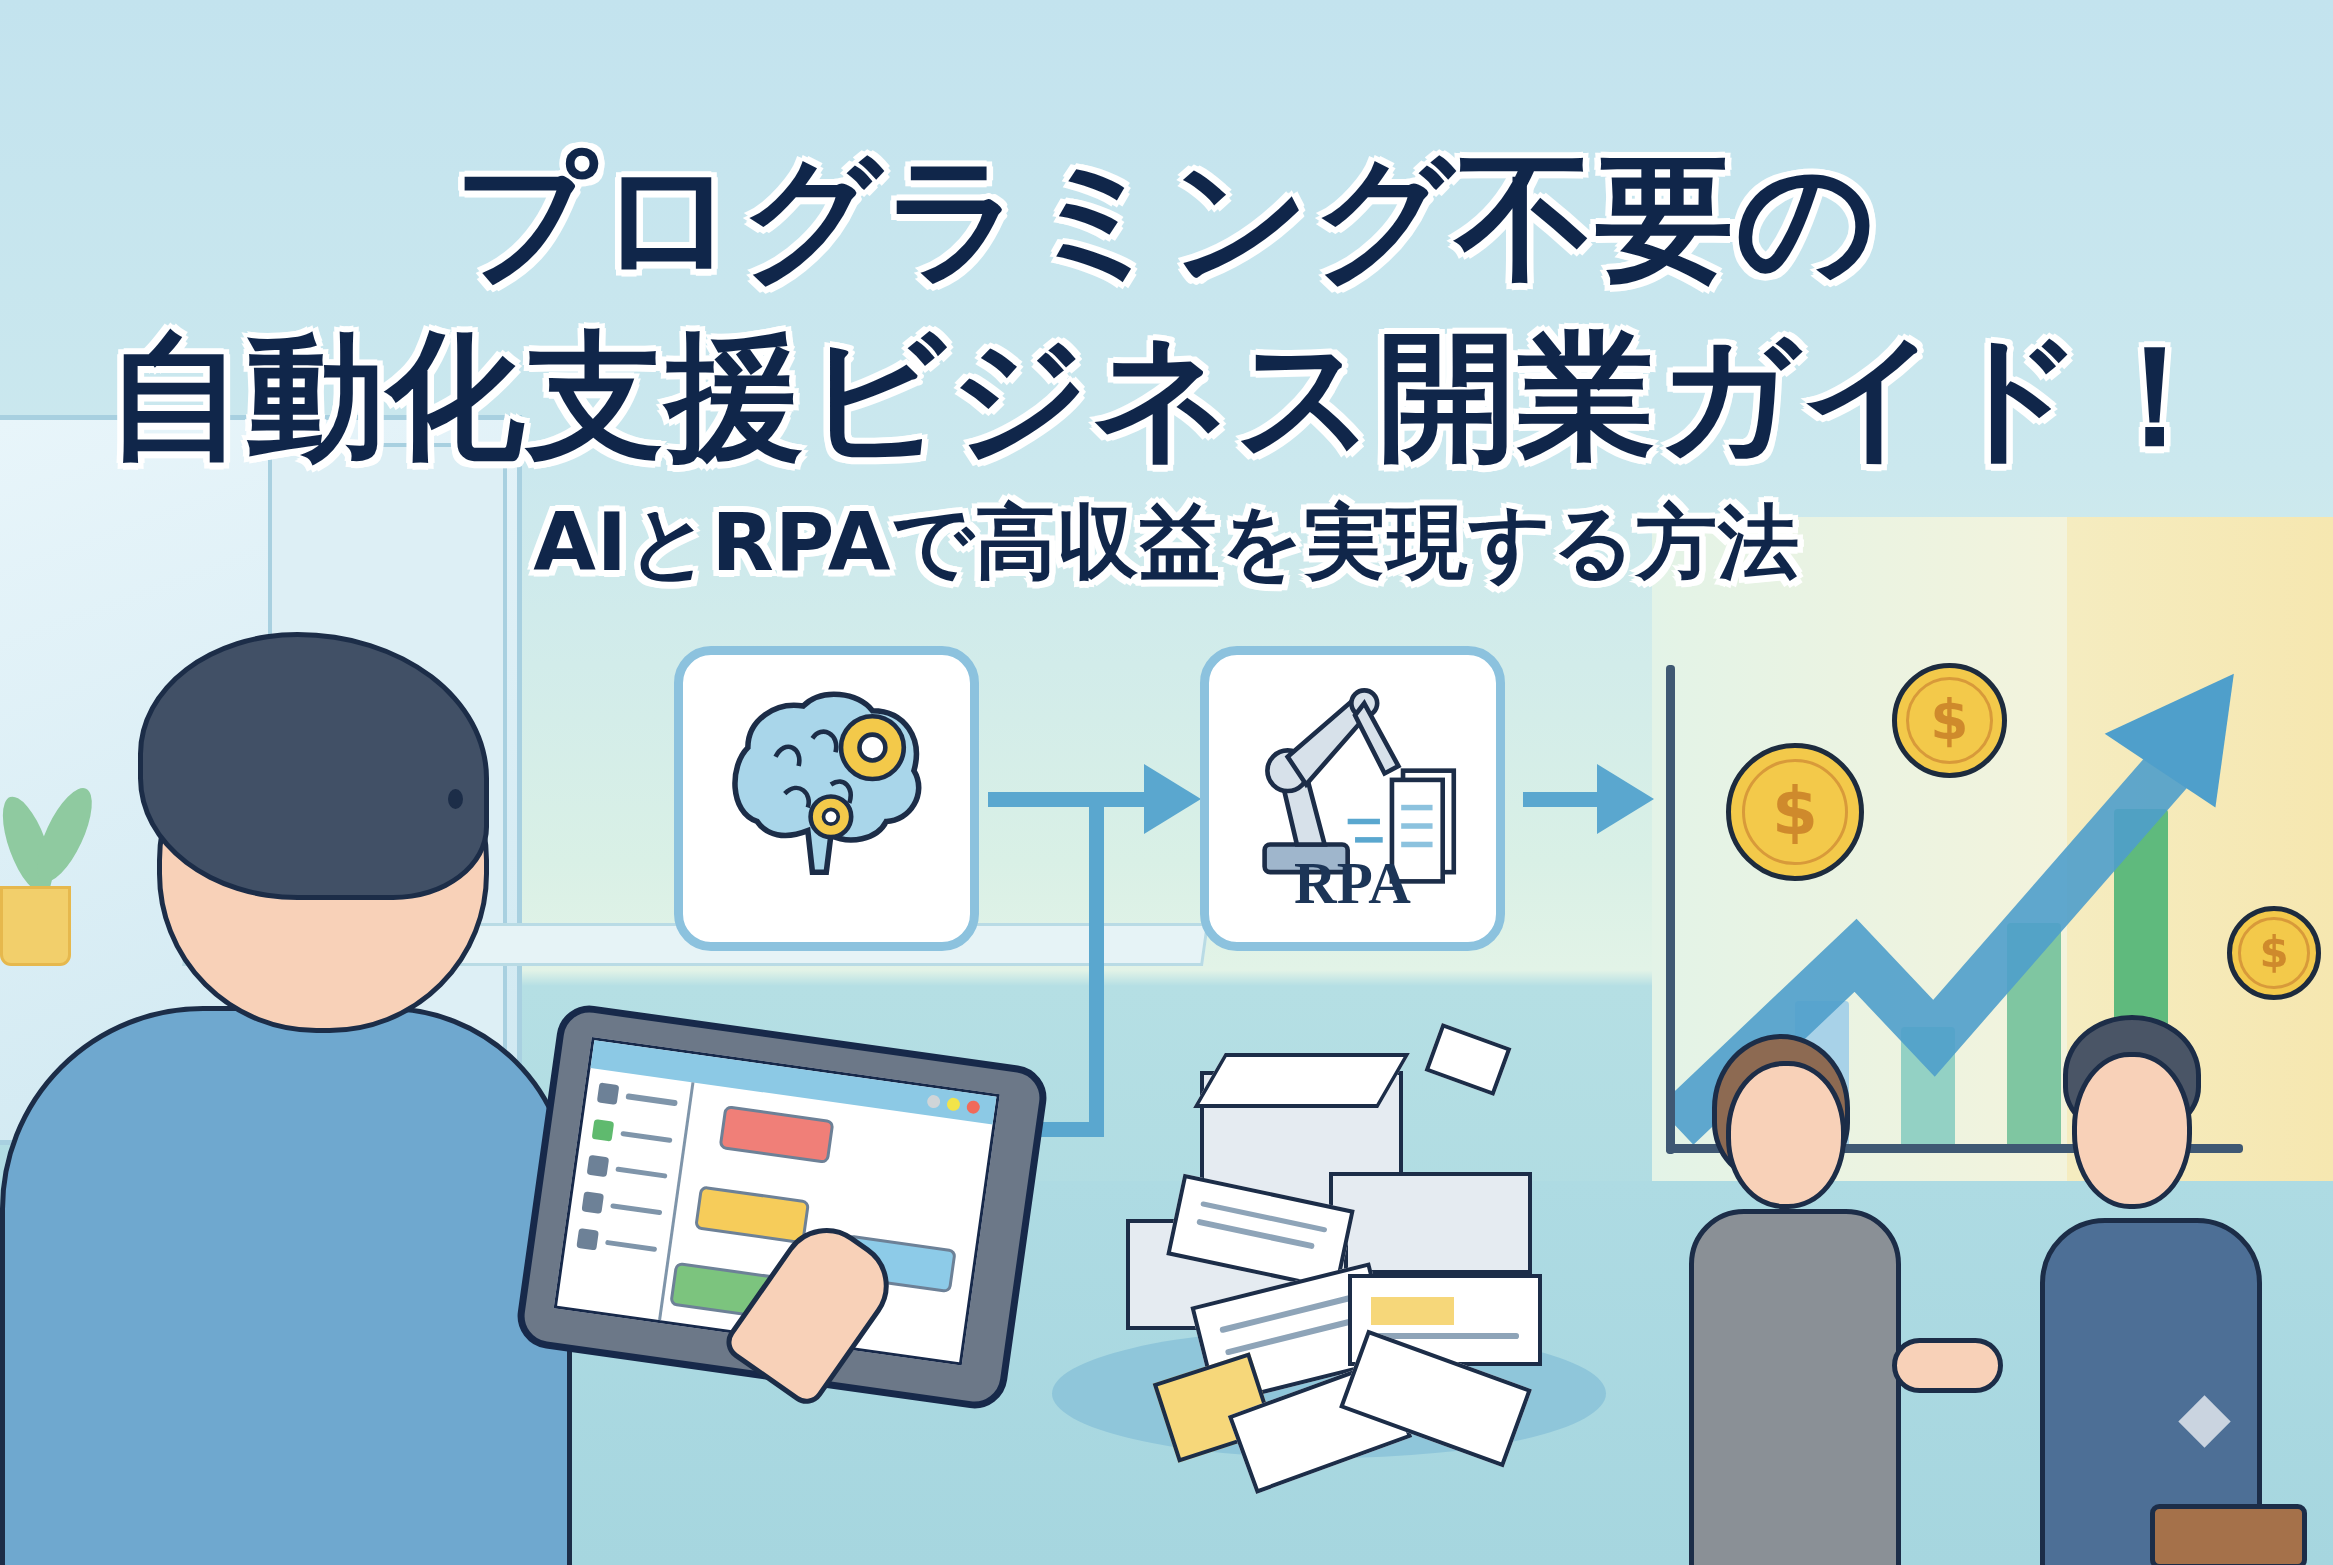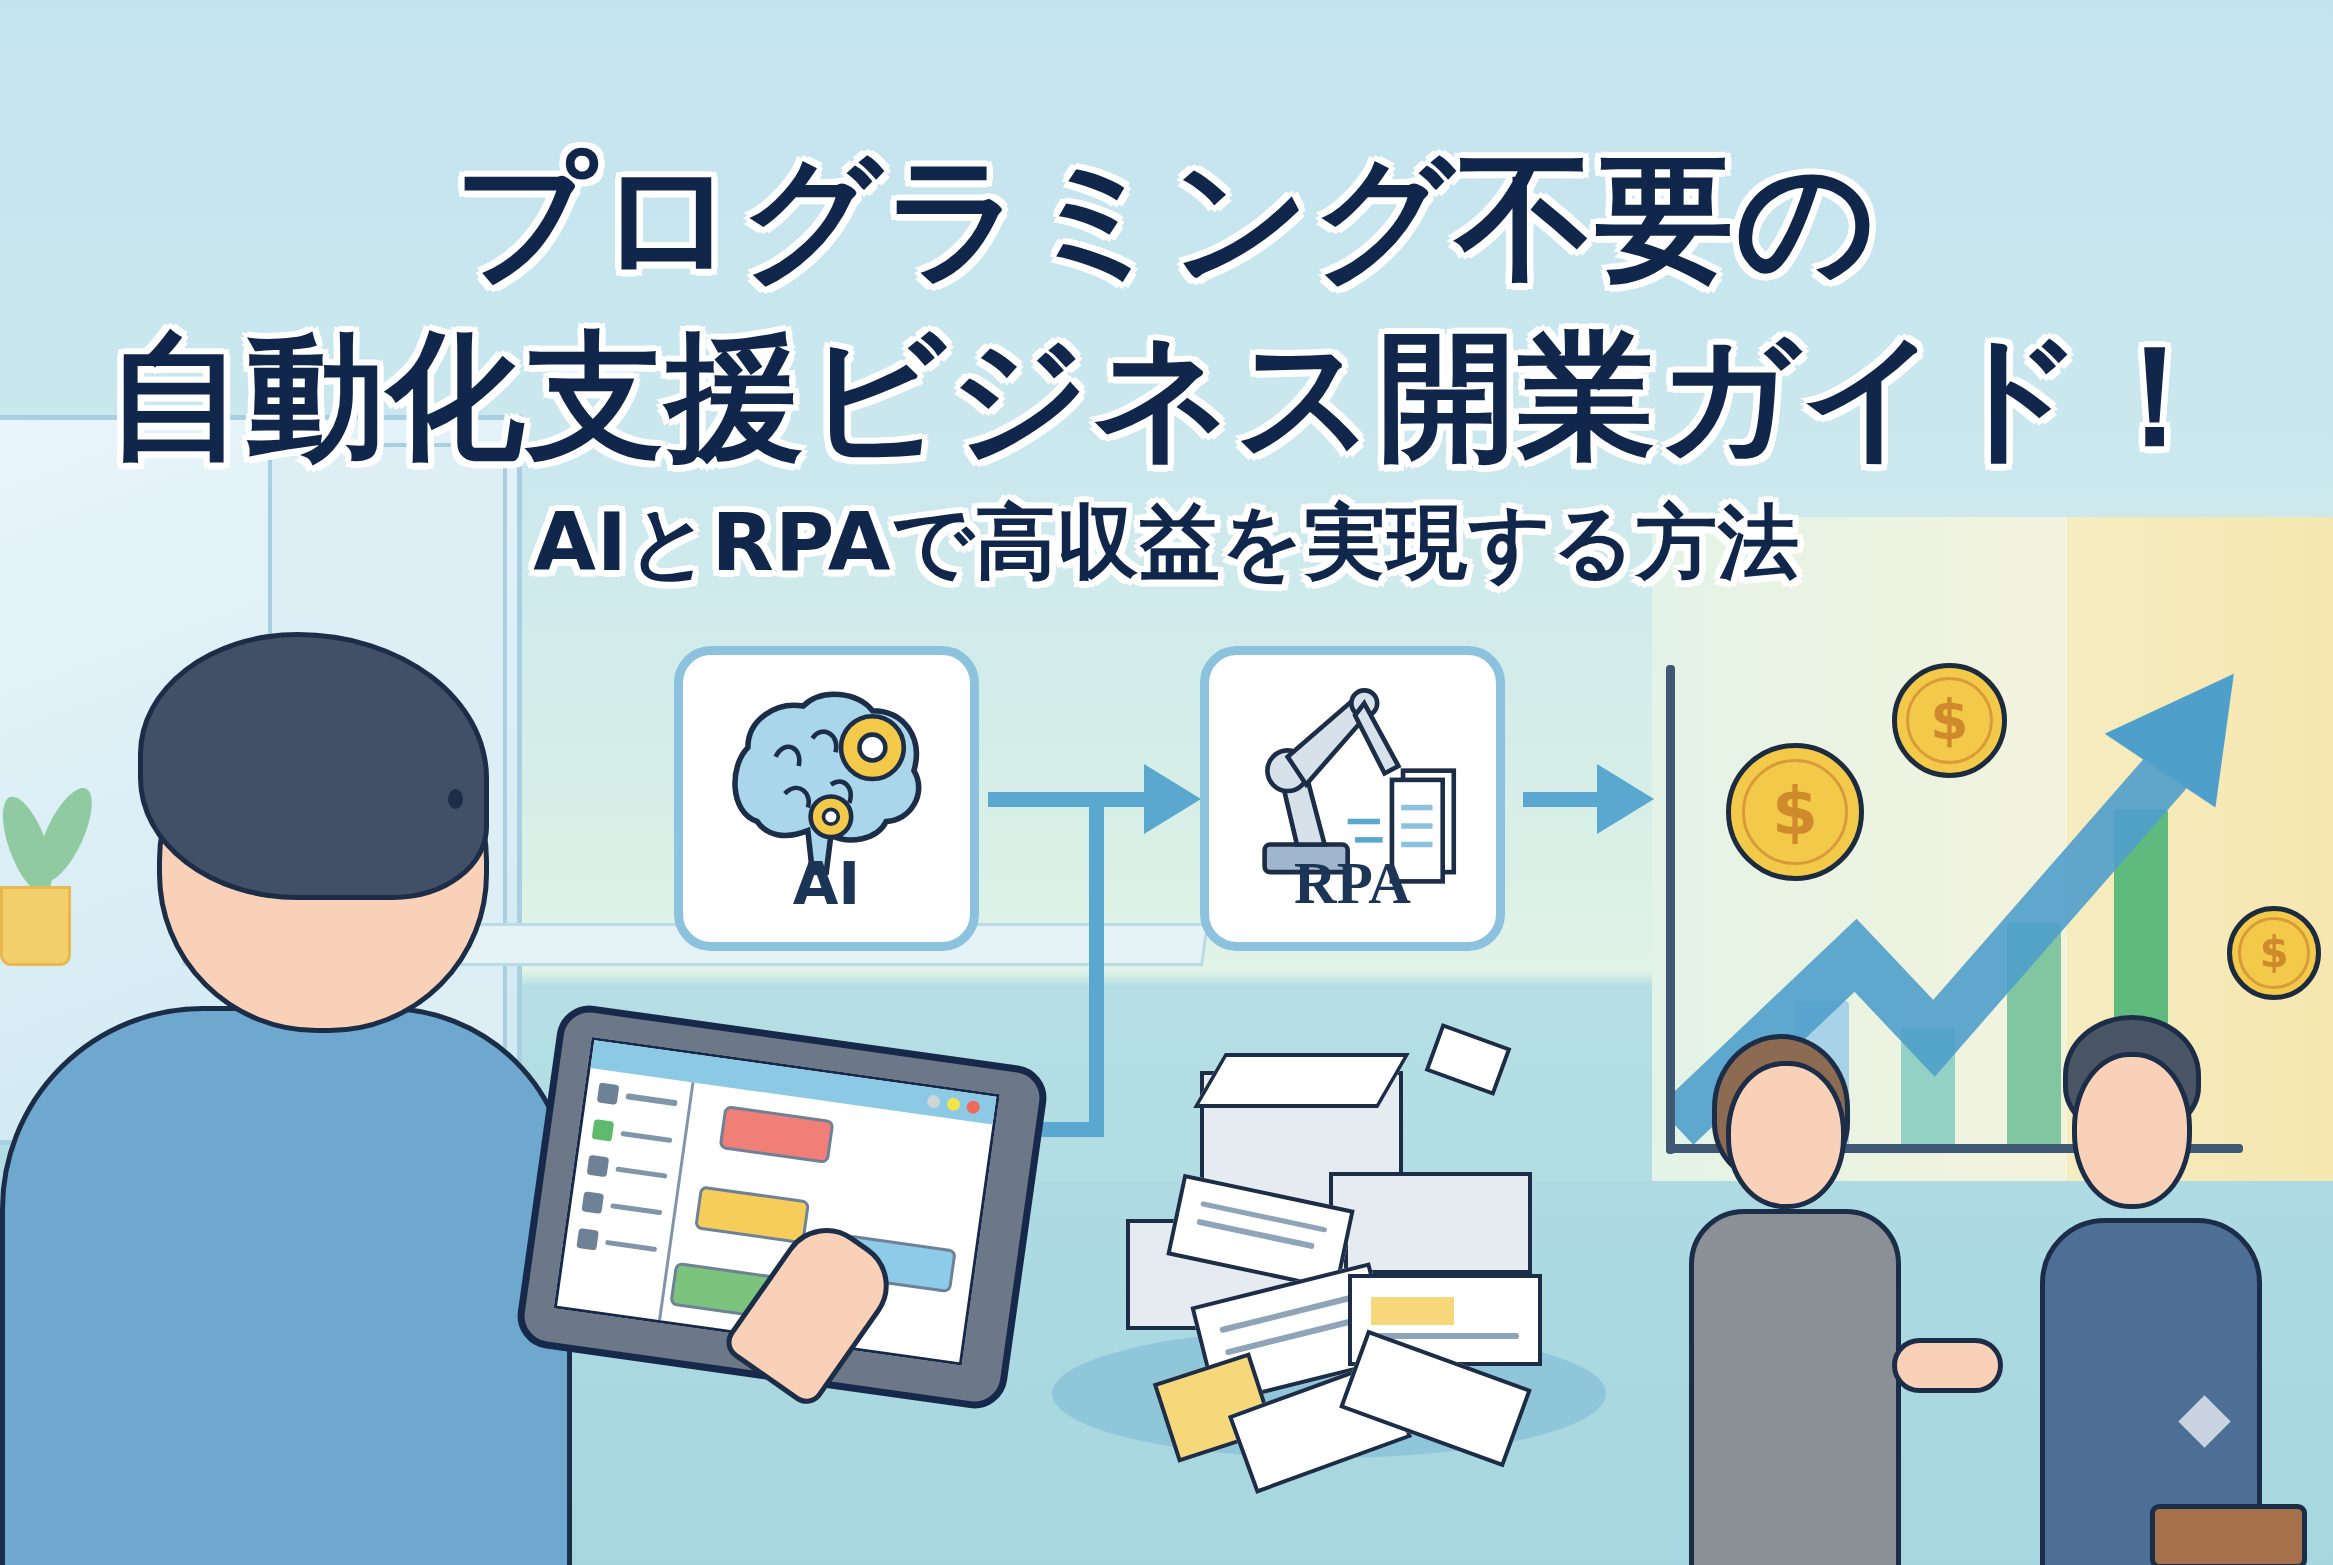--- a/index.html
+++ b/index.html
@@ -85,21 +85,20 @@
 
   <div class="flow-box" style="left:674px;top:646px;">
     <svg class="flow-icon" viewBox="0 0 250 220">
       <path d="M40 150 C10 140 10 90 30 70 C30 40 60 20 90 25 C110 5 150 10 165 30 C200 30 220 60 210 95 C225 120 205 150 180 150 C170 170 140 175 120 165 L115 205 L100 205 L95 160 C70 170 50 165 40 150 Z" fill="#a9d6ea" stroke="#1c2d48" stroke-width="6"></path>
       <path d="M60 80 C70 60 90 70 85 90 M100 60 C110 45 130 55 125 75 M70 120 C85 105 100 120 95 135 M120 110 C135 100 145 115 140 130" fill="none" stroke="#1c2d48" stroke-width="5"></path>
       <circle cx="165" cy="70" r="34" fill="#f3c94a" stroke="#1c2d48" stroke-width="5"></circle>
       <circle cx="165" cy="70" r="14" fill="#fff" stroke="#1c2d48" stroke-width="5"></circle>
       <circle cx="120" cy="145" r="22" fill="#f3c94a" stroke="#1c2d48" stroke-width="5"></circle>
       <circle cx="120" cy="145" r="8" fill="#fff" stroke="#1c2d48" stroke-width="4"></circle>
     </svg>
-    <div class="flow-label">AI</div>
   </div>
 
   <div class="flow-box" style="left:1200px;top:646px;font-family:Liberation Serif, serif;">
     <svg class="flow-icon" viewBox="0 0 250 220">
       <rect x="20" y="175" width="90" height="30" rx="6" fill="#9fb6cc" stroke="#1c2d48" stroke-width="5"></rect>
       <polygon points="55,175 35,90 60,80 85,175" fill="#d7e1ea" stroke="#1c2d48" stroke-width="5"></polygon>
       <circle cx="45" cy="95" r="22" fill="#d7e1ea" stroke="#1c2d48" stroke-width="5"></circle>
       <polygon points="45,80 120,15 135,30 65,110" fill="#d7e1ea" stroke="#1c2d48" stroke-width="5"></polygon>
       <circle cx="128" cy="22" r="14" fill="#d7e1ea" stroke="#1c2d48" stroke-width="5"></circle>
       <polygon points="128,22 165,90 150,98 118,35" fill="#d7e1ea" stroke="#1c2d48" stroke-width="5"></polygon>

